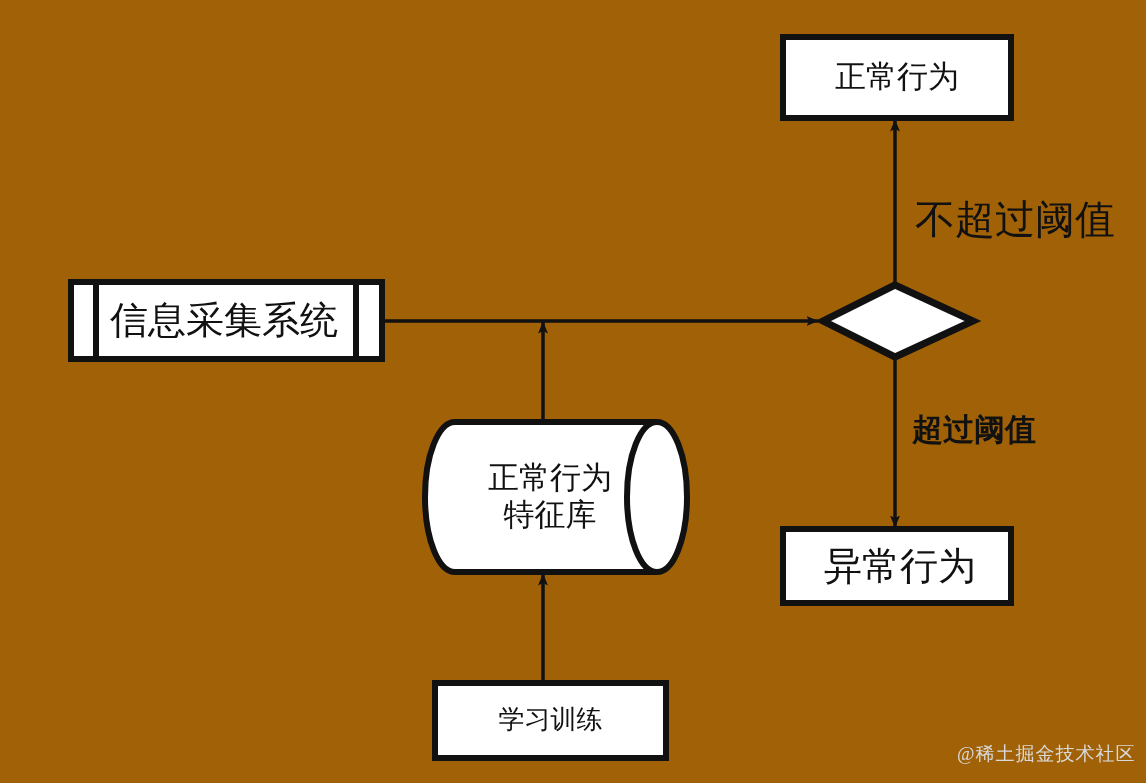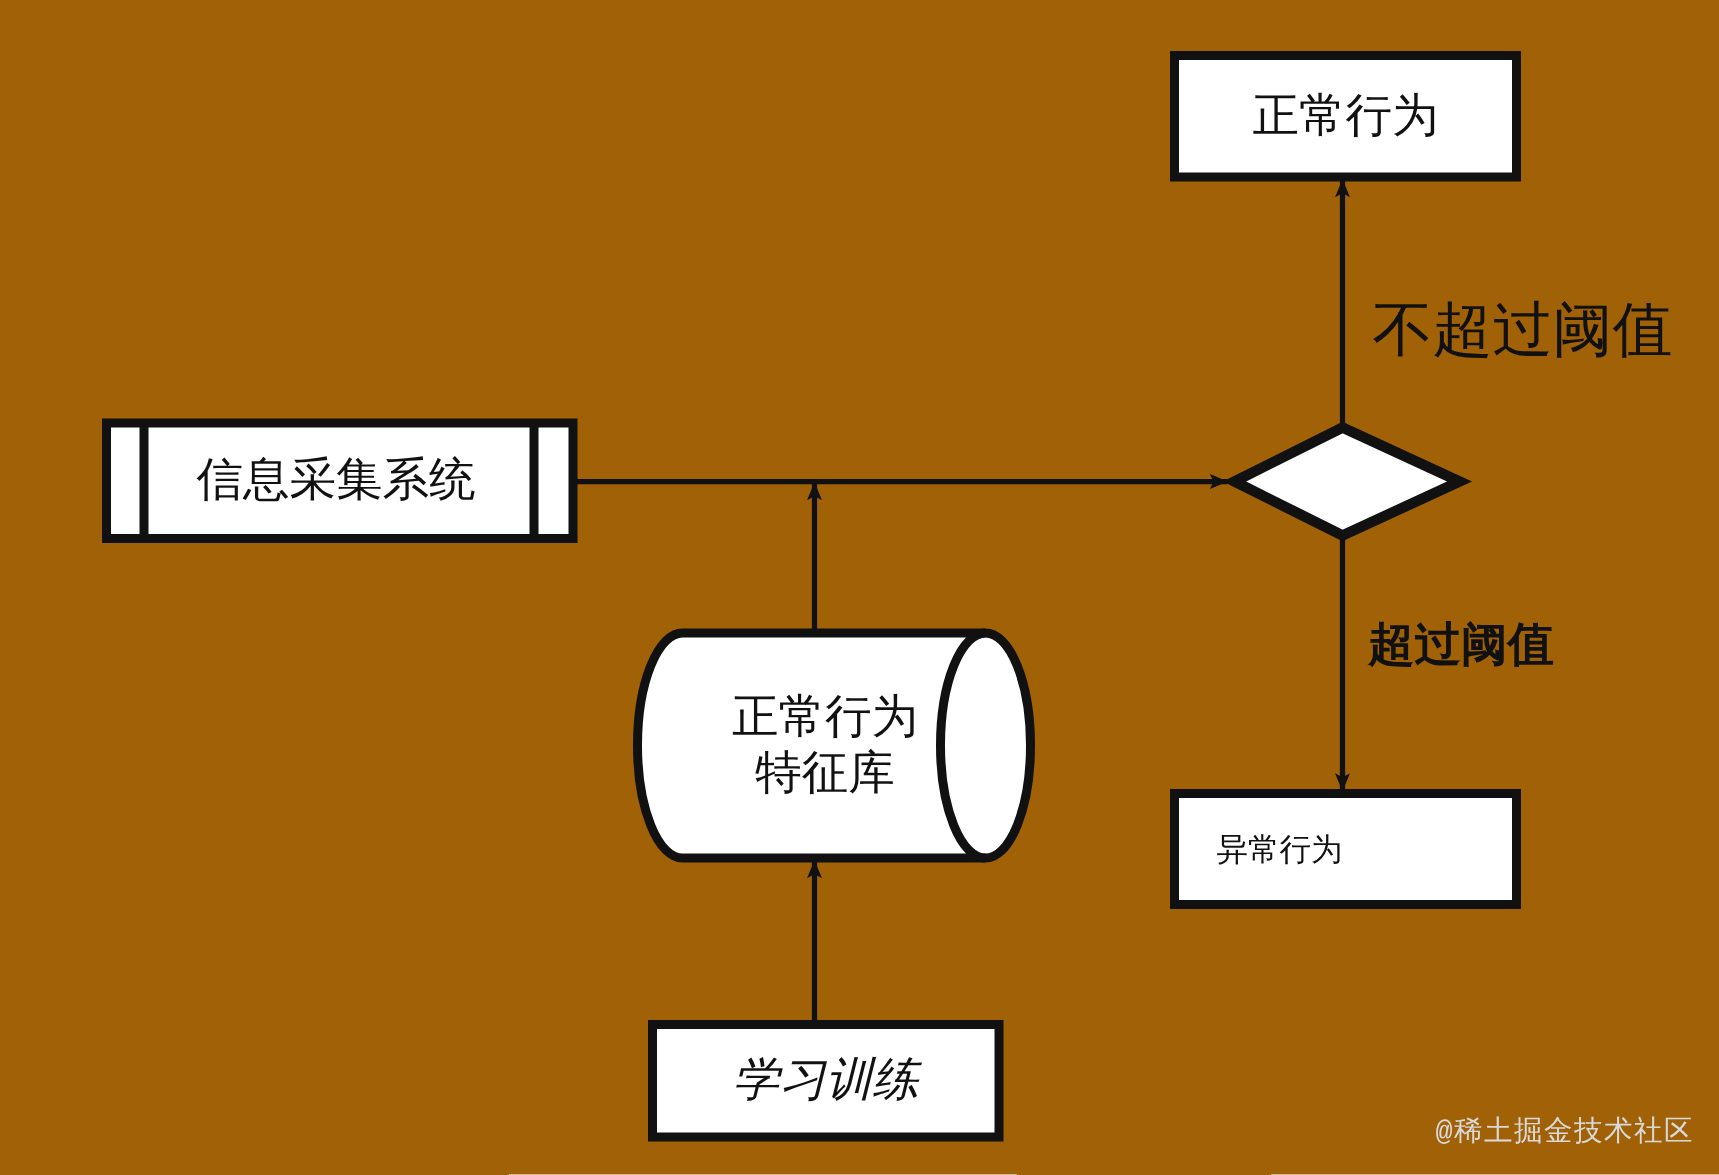--- a/index.html
+++ b/index.html
@@ -40,21 +40,21 @@
   .edge-label {
     position: absolute;
     color: #111111;
     font-family: "Liberation Serif", "DejaVu Serif", serif;
     white-space: nowrap;
     pointer-events: none;
   }
   .watermark {
     position: absolute;
     color: #d9d9d9;
-    font-family: Liberation Mono, monospace;
+    font-family: Liberation Serif, serif;
     font-size: 19px;
     letter-spacing: 1px;
     white-space: nowrap;
     user-select: none;
   }
 </style>
 </head>
 <body>
 
 <div id="canvas">
@@ -91,30 +91,30 @@
 
     <line x1="543" y1="683" x2="543" y2="574" stroke="#111111" stroke-width="3.5" marker-end="url(#arrowhead)"></line>
 
     <line x1="895" y1="285" x2="895" y2="120" stroke="#111111" stroke-width="3.5" marker-end="url(#arrowhead)"></line>
 
     <line x1="895" y1="357" x2="895" y2="527" stroke="#111111" stroke-width="3.5" marker-end="url(#arrowhead)"></line>
   </svg>
 
   <div class="node-label" style="left:783px; top:37px; width:228px; height:81px; font-size:31px;">正常行为</div>
 
-  <div class="node-label" style="left:100px; top:282px; width:248px; height:77px; font-size:31px;text-align:right;">信息采集系统</div>
+  <div class="node-label" style="left:100px; top:282px; width:248px; height:77px; font-size:38px;text-align:right;">信息采集系统</div>
 
   <div class="node-label" style="left:823px; top:285px; width:150px; height:72px; font-size:20px;"></div>
 
   <div class="node-label" style="left:440px; top:422px; width:220px; height:150px; font-size:31px;">正常行为
 特征库</div>
 
-  <div class="node-label" style="left:739px; top:529px; width:228px; height:74px; font-size:21px;">异常行为</div>
+  <div class="node-label" style="left:786px; top:529px; width:228px; height:74px; font-size:38px;">异常行为</div>
 
-  <div class="node-label" style="left:435px; top:683px; width:231px; height:75px; font-size:31px;font-style:italic;">学习训练</div>
+  <div class="node-label" style="left:435px; top:683px; width:231px; height:75px; font-size:26px;">学习训练</div>
 
   <div class="edge-label" style="left:915px; top:192px; font-size:40px;">不超过阈值</div>
 
   <div class="edge-label" style="left:912px; top:409px; font-size:31px;font-weight:bold;">超过阈值</div>
 
   <div class="watermark" style="left:957px; top:741px;">@稀土掘金技术社区</div>
 
 </div>
 
 </body></html>

